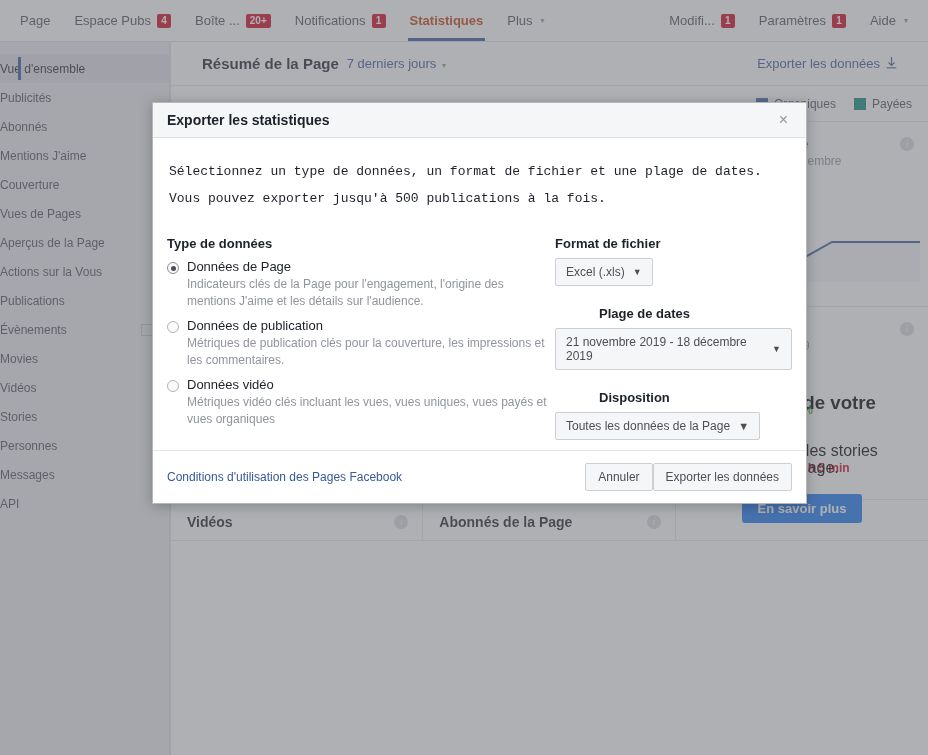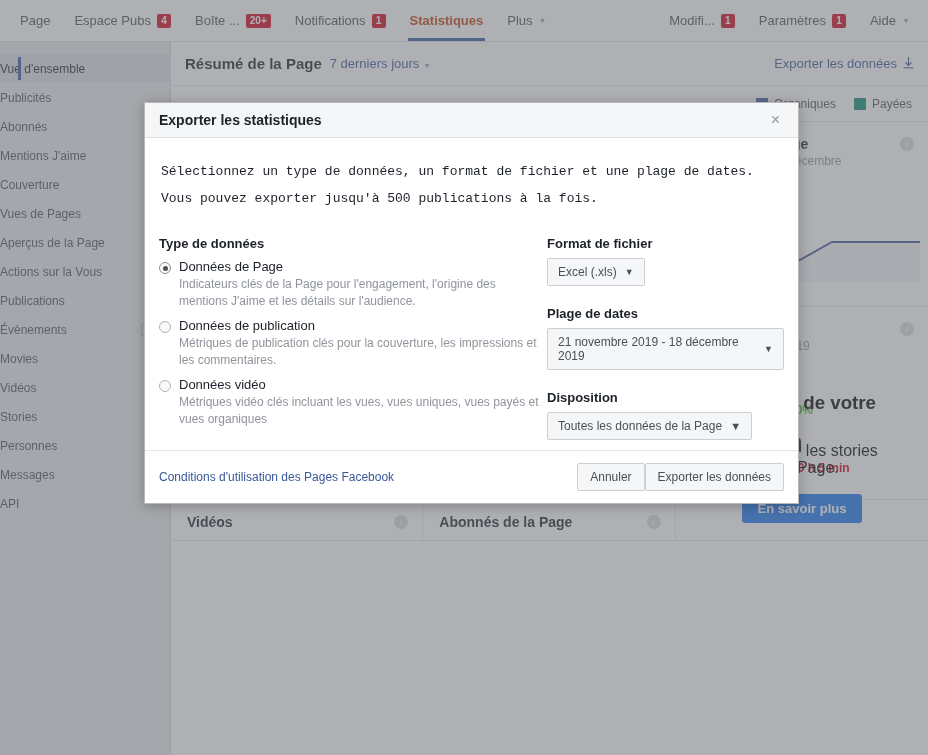--- a/index.html
+++ b/index.html
@@ -64,21 +64,21 @@
     border: 1px solid #b3b6bb; opacity: .7;
   }
 
   
   .main {
     flex: 1; background: #fff; border-left: 1px solid #dfe0e4;
     overflow: hidden; position: relative;
   }
   .page-head {
     height: 44px; display: flex; align-items: center;
-    padding: 0 14px; border-bottom: 1px solid #e5e6e9;
+    padding: 0 31px; border-bottom: 1px solid #e5e6e9;
   }
   .page-head h1 { font-size: 15px; color: #1d2129; font-weight: bold; }
   .date-link { font-size: 13px; color: #385898; margin-left: 8px; cursor: pointer; }
   .export-link {
     margin-left: auto; font-size: 13px; color: #385898;
     display: flex; align-items: center; gap: 6px; cursor: pointer;
   }
 
   .legend-row {
     height: 36px; display: flex; align-items: center; justify-content: flex-end;
@@ -121,21 +121,21 @@
     font-size: 13px; font-weight: bold; padding: 7px 16px;
     border-radius: 3px; margin-top: 18px; cursor: pointer;
   }
   .center-col { text-align: center; }
 
   
   .overlay {
     position: absolute; inset: 0; background: rgba(110,112,118,.55);
   }
   .modal {
-    position: absolute; left: 144px; top: 102px; width: 655px;
+    position: absolute; left: 152px; top: 102px; width: 655px;
     background: #fff; border: 1px solid #b7b7b7;
     box-shadow: 0 2px 12px rgba(0,0,0,.25);
     font-size: 13px;
   }
   .modal-head {
     height: 35px; background: #f5f6f7; border-bottom: 1px solid #dddfe2;
     display: flex; align-items: center; padding: 0 14px;
   }
   .modal-head .title { font-size: 14px; font-weight: bold; color: #1d2129; }
   .modal-close {
@@ -156,21 +156,21 @@
     cursor: pointer;
   }
   .radio.checked { border-color: #8b8d91; }
   .radio.checked::after {
     content: ""; position: absolute; left: 2.5px; top: 2.5px;
     width: 5px; height: 5px; border-radius: 50%; background: #4b4f56;
   }
   .radio-label { font-size: 13px; color: #1d2129; }
   .radio-desc { font-size: 12px; color: #90949c; line-height: 17px; margin-top: 2px; }
   .field-title { font-size: 13px; font-weight: bold; color: #1d2129; }
-  .field-title.gap { margin-top: 20px; }
+  .field-title.gap { margin-top: 20px; margin-left: 44px; }
   .select {
     display: inline-flex; align-items: center; gap: 8px;
     background: #f5f6f7; border: 1px solid #ccd0d5; border-radius: 2px;
     padding: 6px 10px; font-size: 12px; color: #4b4f56; margin-top: 7px;
     cursor: pointer;
   }
   .select .arrow { font-size: 9px; color: #4b4f56; }
   .modal-foot {
     border-top: 1px solid #e5e6e9; 
     padding: 12px 14px; display: flex; align-items: center;

